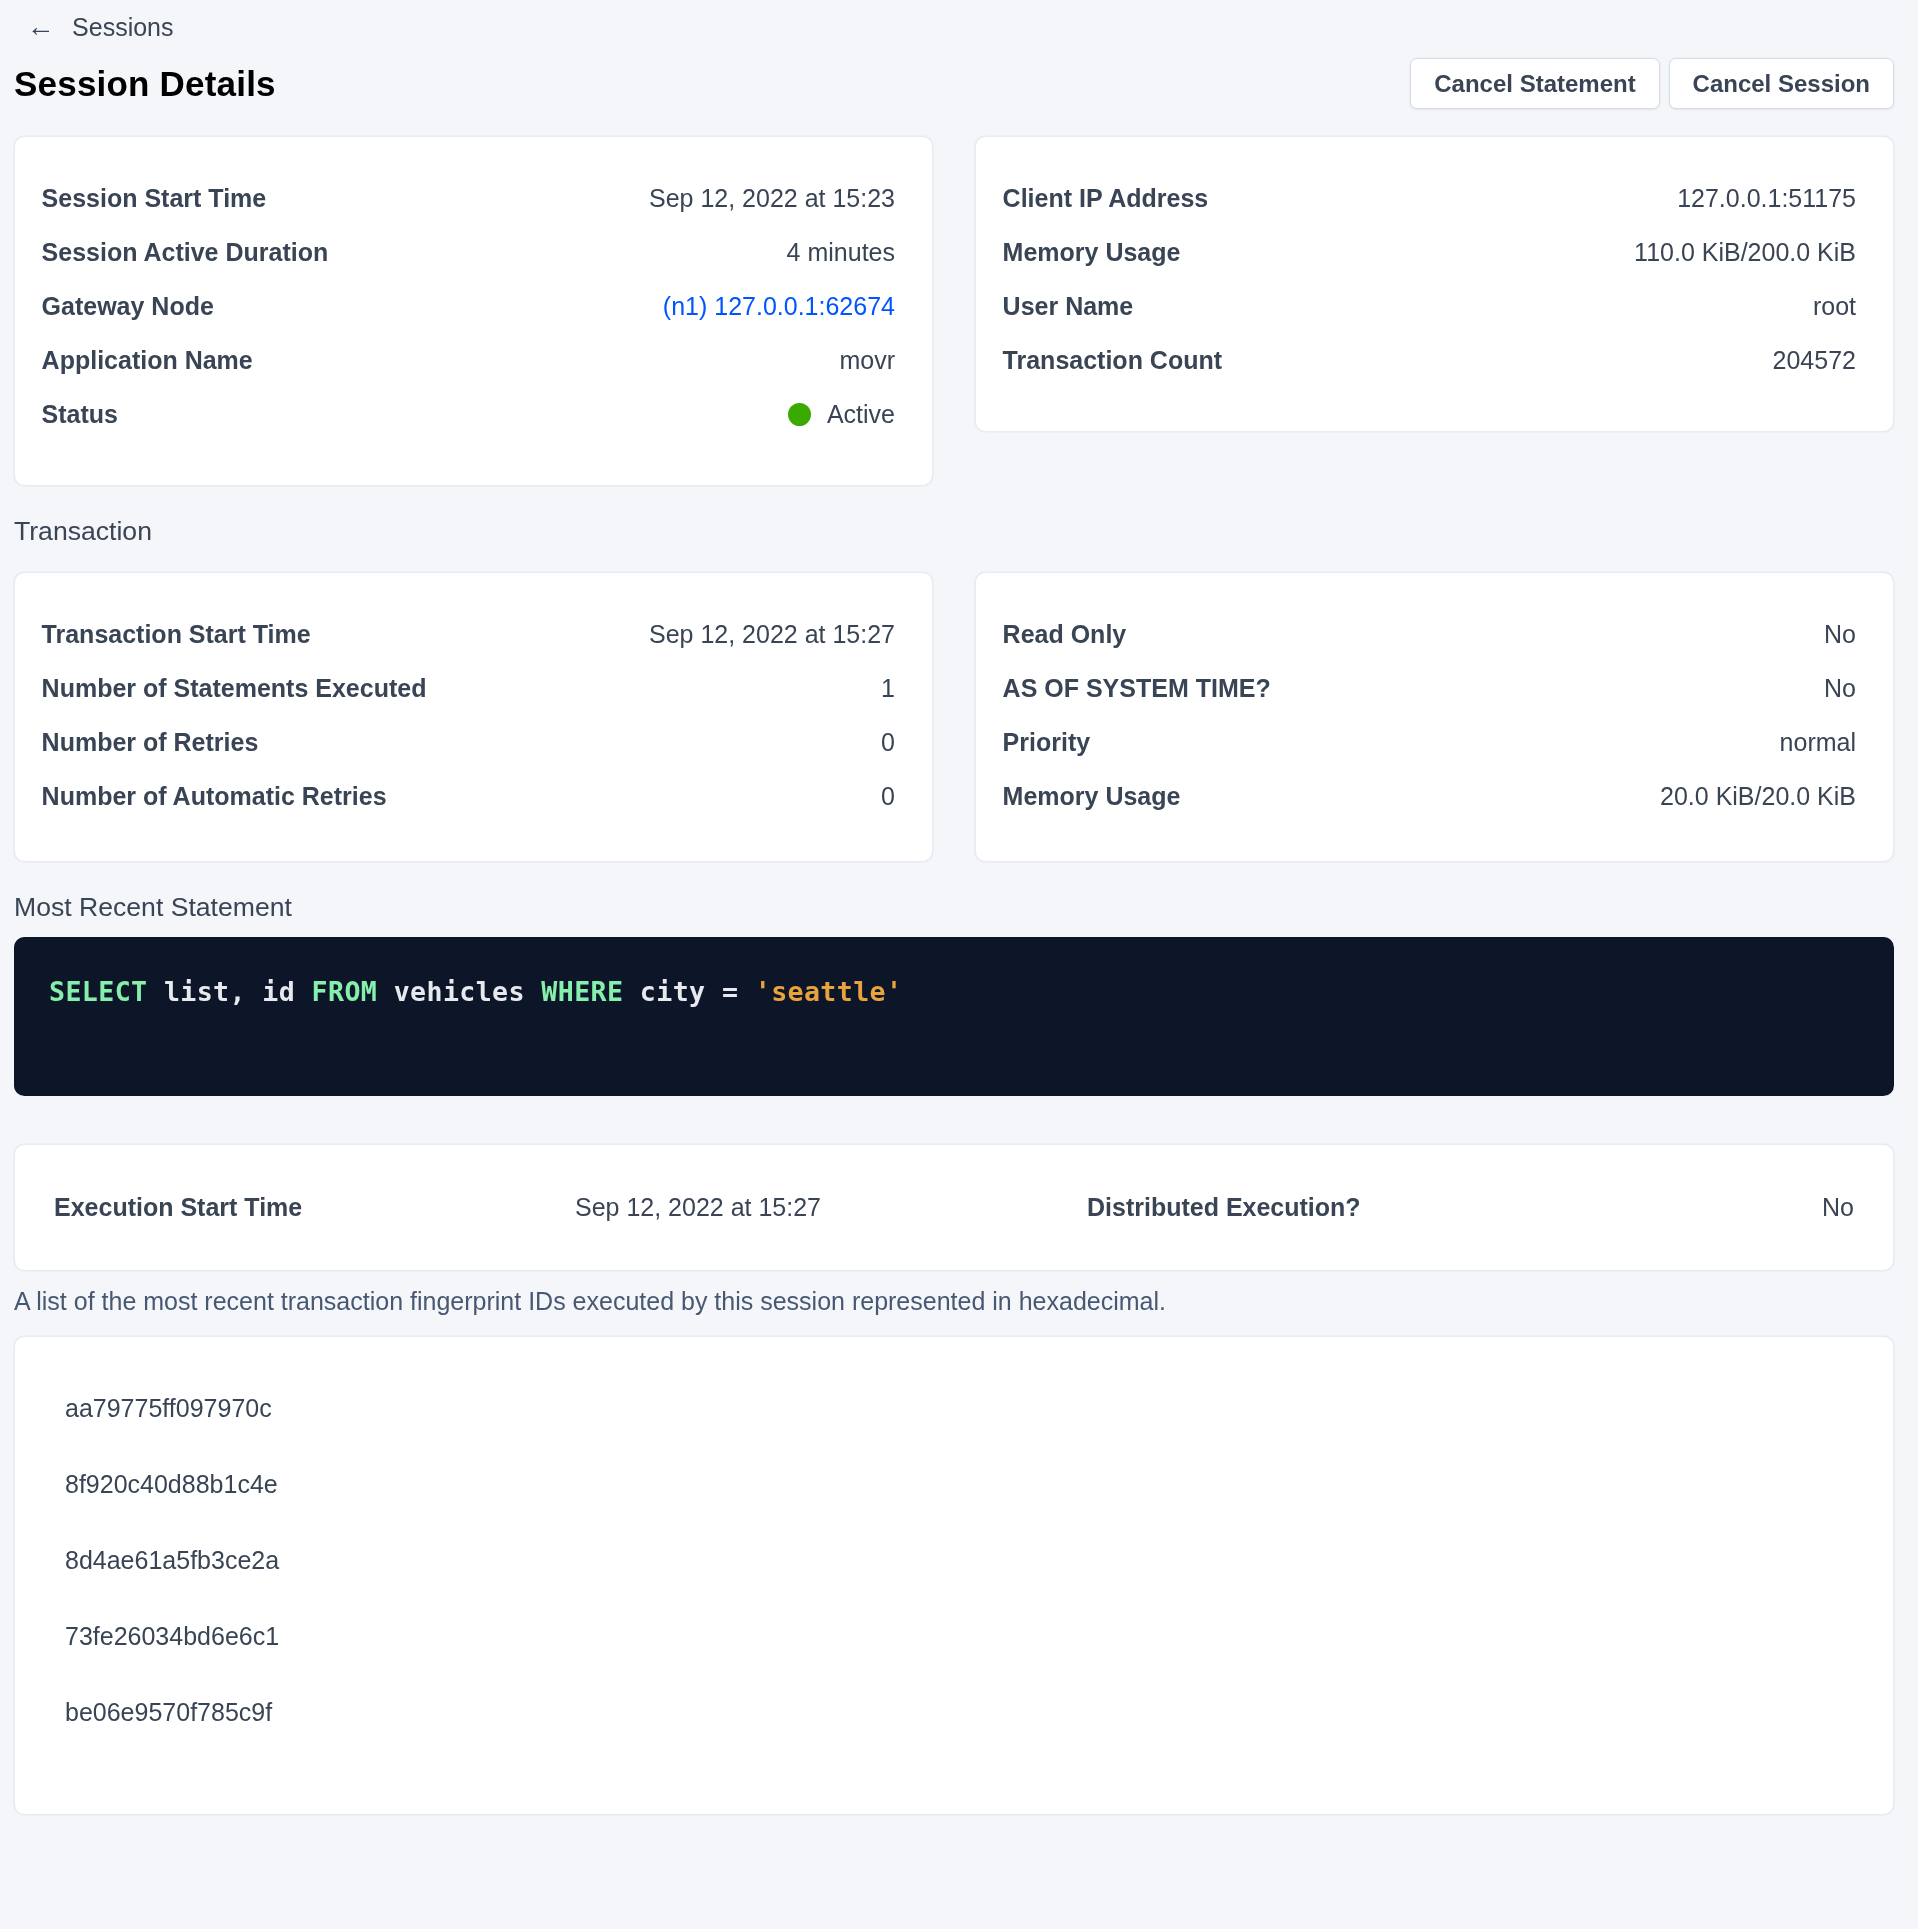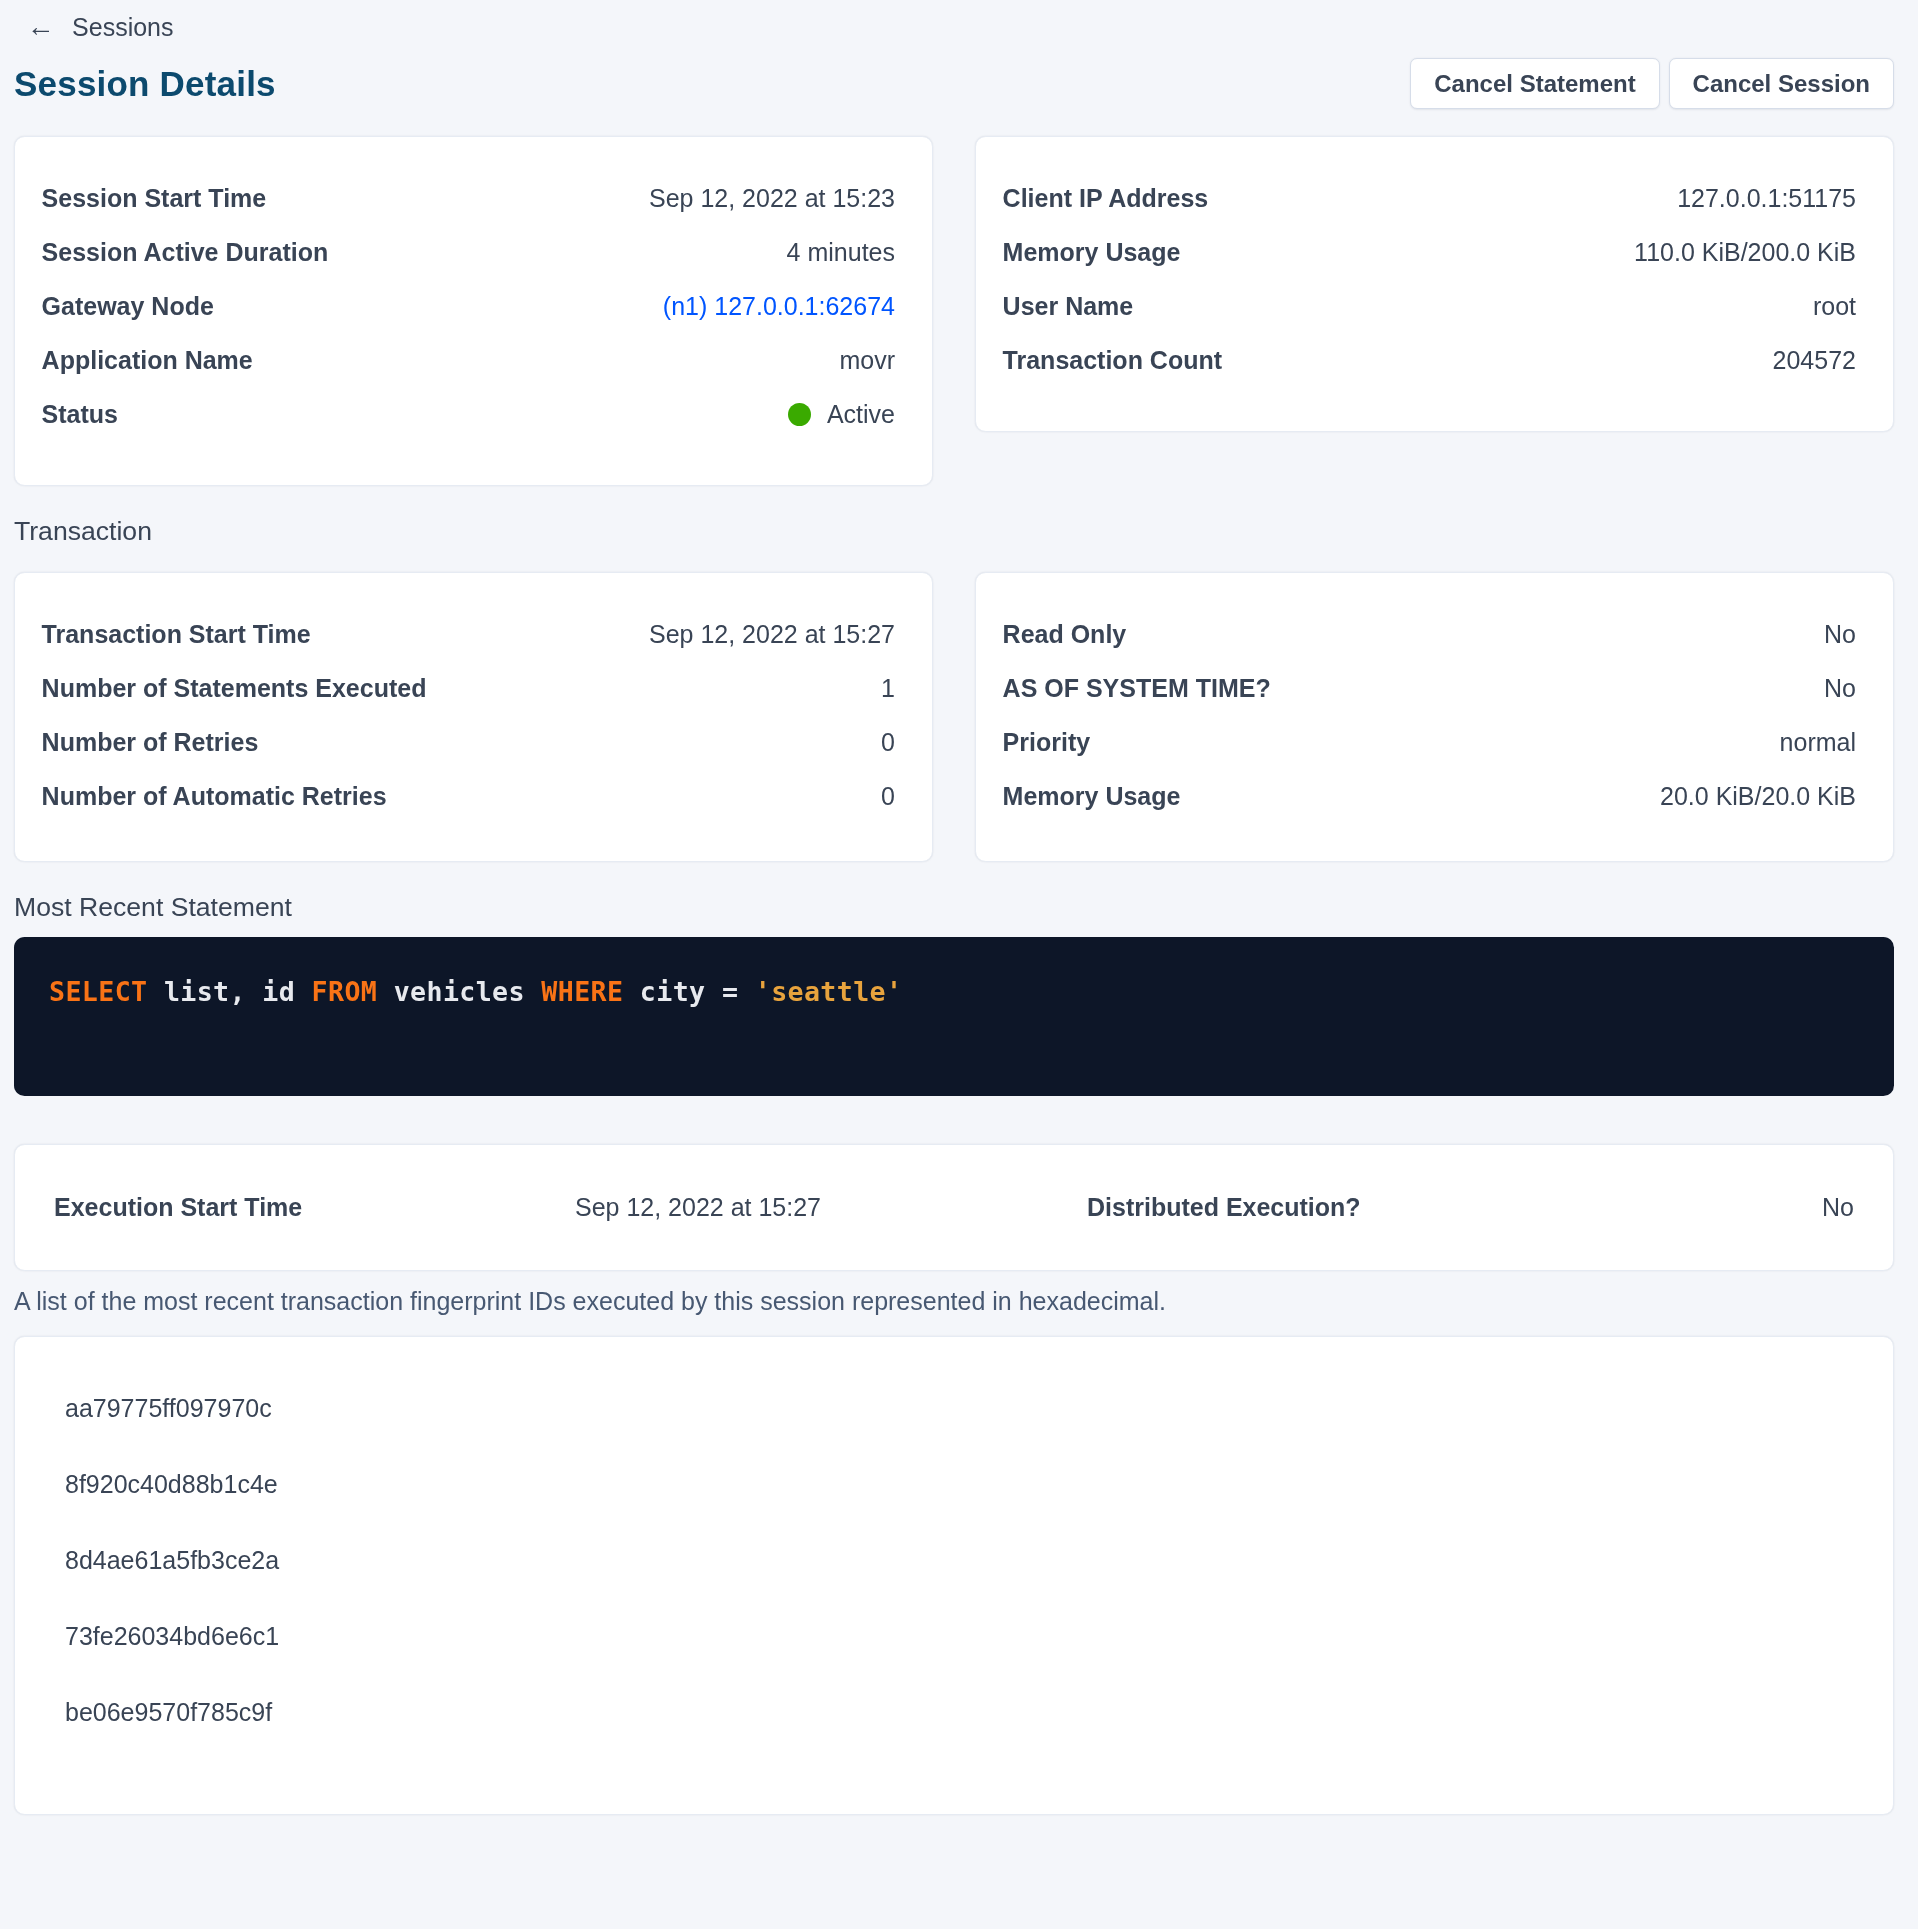--- a/index.html
+++ b/index.html
@@ -16,21 +16,21 @@
   .back-row {
     display: flex; align-items: center; gap: 17.7px;
     margin-left: 12.4px; height: 37px;
     font-size: 25px; color: #394455; cursor: pointer; width: fit-content;
   }
   .back-arrow { font-size: 28px; line-height: 1; }
   .title-row {
     display: flex; justify-content: space-between; align-items: center;
     margin-top: 12.4px;
   }
-  .page-title { font-size: 35px; font-weight: 700; color: #0c4a6e; letter-spacing: 0.2px; }
+  .page-title { font-size: 35px; font-weight: 700; color: #000000; letter-spacing: 0.2px; }
   .btn-group { display: flex; gap: 8.9px; }
   .btn {
     height: 51px; padding: 0 23px;
     background: #fff; border: 0.9px solid #d6dde9; border-radius: 7px;
     font-family: "Liberation Sans", sans-serif;
     font-size: 24px; font-weight: 700; color: #394455;
     box-shadow: 0 0.9px 1.8px rgba(57,68,85,0.10);
     cursor: pointer;
   }
 
@@ -55,21 +55,21 @@
   .section-heading { margin-top: 28px; font-size: 26.6px; font-weight: 400; color: #394455; line-height: 1.3; }
 
   
   .sql-box {
     margin-top: 12.4px; height: 159px; border-radius: 10.6px;
     background: #0d1628; padding: 39px 35px;
     font-family: "DejaVu Sans Mono", monospace;
     font-size: 26.6px; font-weight: 700; letter-spacing: 0.4px;
     white-space: pre;
   }
-  .tok-kw { color: #f97316; text-align: right; }
+  .tok-kw { color: #86efac; text-align: right; }
   .tok-plain { color: #e7e9ee; }
   .tok-str { color: #e8a33d; }
 
   
   .exec-card {
     margin-top: 48px; height: 127px;
     background: #fff; border: 0.9px solid #e6ebf3; border-radius: 10.6px;
     box-shadow: 0 0 1.8px rgba(57,68,85,0.12);
     display: grid; grid-template-columns: 1fr 1fr; column-gap: 266px;
     align-items: center; padding: 0 39px;

